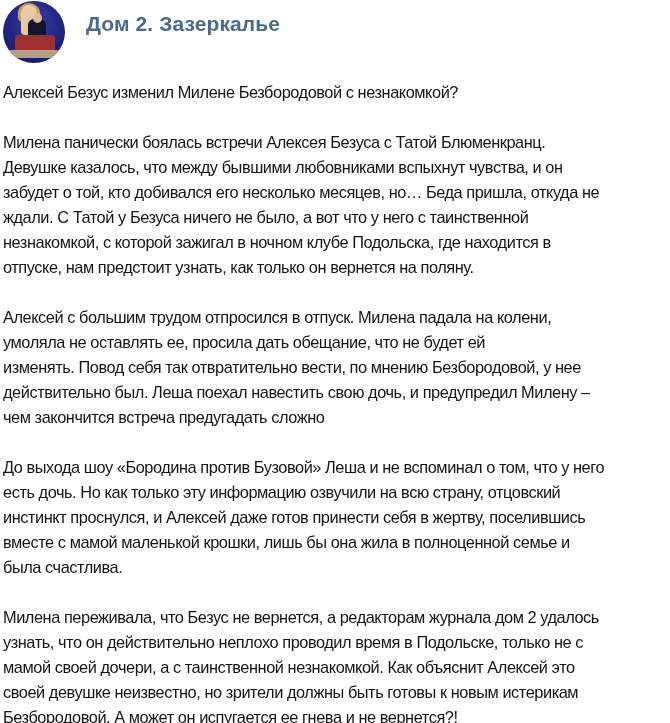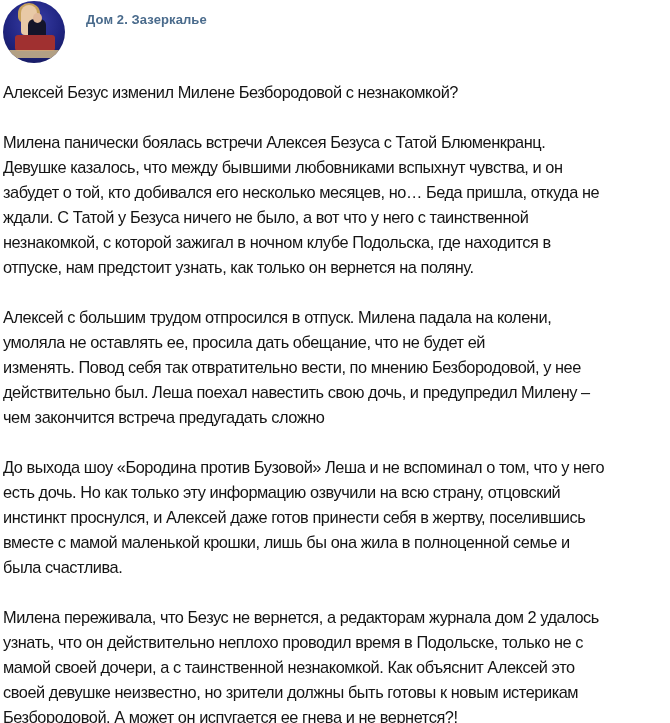--- a/index.html
+++ b/index.html
@@ -14,21 +14,21 @@
       background: radial-gradient(circle at 50% 35%, #3a3fa8 0%, #1f2480 55%, #121650 100%);
     }
     .avatar .fig1 { position: absolute; left: 18px; top: 4px; width: 16px; height: 30px; border-radius: 8px 8px 4px 4px; background: #e8c9a6; }
     .avatar .hair { position: absolute; left: 15px; top: 2px; width: 22px; height: 20px; border-radius: 50% 50% 30% 30%; background: #c7a25c; }
     .avatar .fig2 { position: absolute; left: 25px; top: 18px; width: 18px; height: 28px; border-radius: 6px; background: #14142a; }
     .avatar .face2 { position: absolute; left: 30px; top: 12px; width: 9px; height: 10px; border-radius: 50%; background: #e0b89a; }
     .avatar .chair { position: absolute; left: 12px; top: 34px; width: 40px; height: 16px; background: #a03030; border-radius: 3px; }
     .avatar .cap { position: absolute; left: 6px; top: 49px; width: 50px; height: 8px; background: #d8c089; opacity: .8; font-size: 0; }
     .title {
       position: absolute; left: 86px; top: 12px;
-      font-size: 13px; font-weight: bold; color: #4a6b8c;
+      font-size: 21px; font-weight: bold; color: #4a6b8c;
       letter-spacing: 0.1px;
     }
     .article {
       position: absolute; left: 3px; top: 80px; width: 664px;
       font-family: "Liberation Sans", sans-serif;
       font-size: 16.6px; line-height: 25px; color: #141414;
       letter-spacing: -0.45px; transform: scaleX(0.985); transform-origin: left top;
     }
     .article p { margin: 0; white-space: nowrap; }
     .headline { margin-bottom: 25px !important; }

